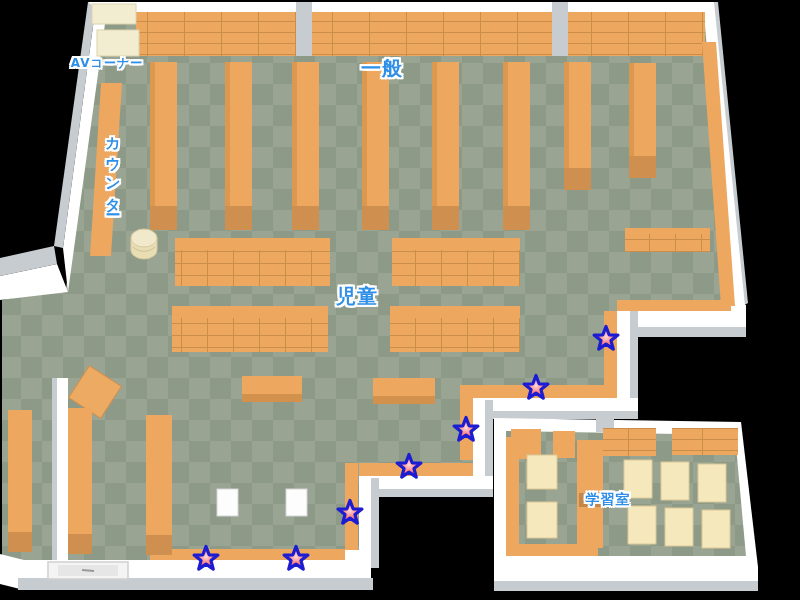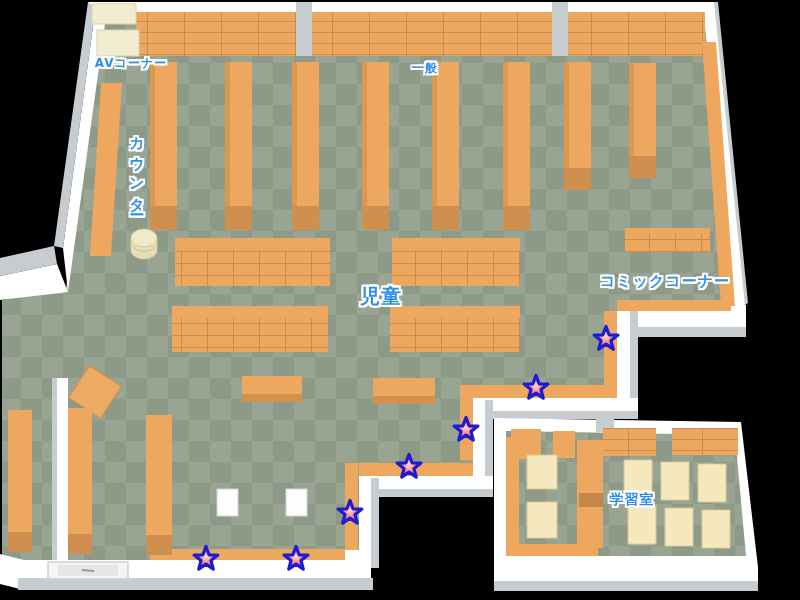--- a/index.html
+++ b/index.html
@@ -9,21 +9,20 @@
   }
   #map-svg { position:absolute; left:0; top:0; }
   #label-layer { position:absolute; left:0; top:0; width:800px; height:600px; pointer-events:none; }
   .area-label {
     position:absolute; transform:translate(-50%,-50%);
     color:#2e8fe8; font-weight:bold; white-space:nowrap; letter-spacing:1px; line-height:1.05;
     text-shadow:
       -2px 0 0 #fff, 2px 0 0 #fff, 0 -2px 0 #fff, 0 2px 0 #fff,
       -1.5px -1.5px 0 #fff, 1.5px -1.5px 0 #fff, -1.5px 1.5px 0 #fff, 1.5px 1.5px 0 #fff,
       -2px -2px 0 #fff, 2px 2px 0 #fff, 2px -2px 0 #fff, -2px 2px 0 #fff;
-    margin-left: 24px;
   }
   .area-label.vertical { writing-mode:vertical-rl; text-orientation:upright; letter-spacing:3px; }
 </style>
 </head>
 <body>
 
 <div id="stage">
 
 <svg id="map-svg" width="800" height="600" viewBox="0 0 800 600">
   <defs>
@@ -269,19 +268,18 @@
         </g>
         <g transform="translate(206,559)">
           <use href="#star-shape"></use>
         </g>
       </g>
 </svg>
 
 <div id="label-layer">
       <div class="area-label" style="left: 107px; top: 63px; font-size: 12px;">AVコーナー</div>
       <div class="area-label vertical" style="left: 112px; top: 168px; font-size: 15px;">カウンター</div>
-      <div class="area-label" style="left: 401px; top: 68px; font-size: 12px;">一般</div>
+      <div class="area-label" style="left: 382px; top: 68px; font-size: 20px;">一般</div>
       <div class="area-label" style="left: 357px; top: 296px; font-size: 20px;">児童</div>
-      <div class="area-label" style="left: 641px; top: 282px; font-size: 15px;">コミックコーナー</div>
       <div class="area-label" style="left: 608px; top: 499px; font-size: 14px;">学習室</div>
     </div>
 
 </div>
 
 </body></html>

